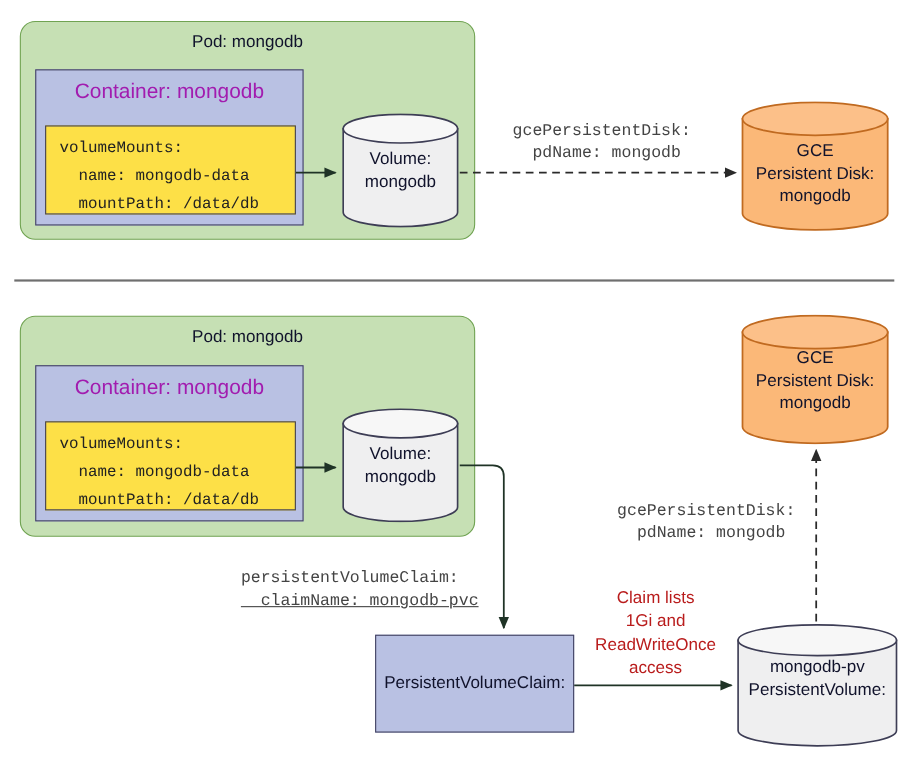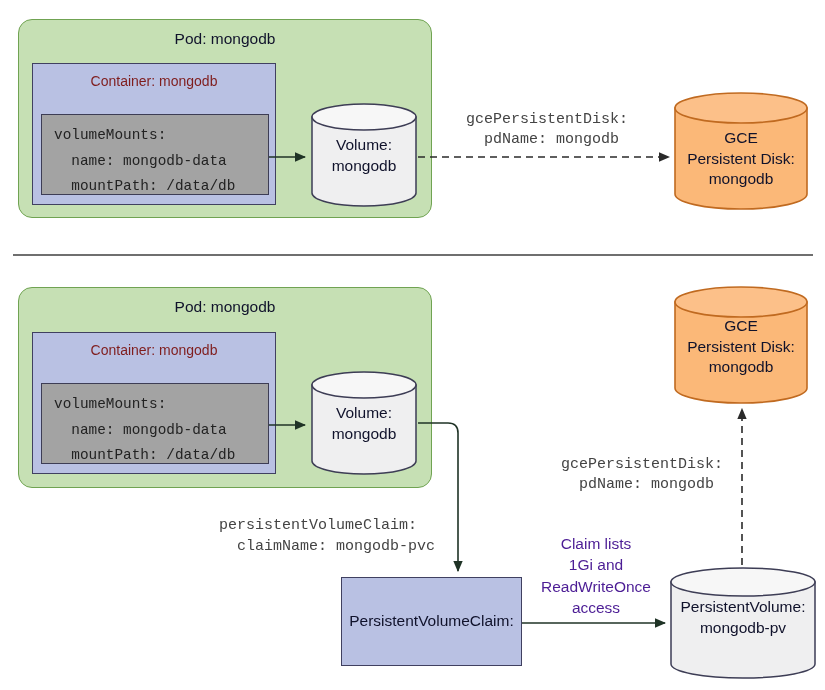--- a/index.html
+++ b/index.html
@@ -41,27 +41,27 @@
   
   .container-box {
     background: #b9c1e3;
     border: 1.5px solid #404060;
   }
   .container-title {
     position: absolute;
     left: 0; right: 0;
     top: 9px;
     text-align: center;
-    font-size: 14px;
-    color: #7f1d1d;
+    font-size: 19px;
+    color: #a21caf;
   }
 
   
   .code-box {
-    background: #a3a3a3;
+    background: #fde047;
     border: 1.5px solid #3d3d55;
     font-family: "Liberation Mono", monospace;
     font-size: 14.4px;
     line-height: 1.78;
     color: #222;
     padding: 8px 10px 8px 12px;
     white-space: pre;
   }
 
   
@@ -100,21 +100,21 @@
     line-height: 1.55;
     color: #444;
     white-space: pre;
   }
   .sans-annot {
     position: absolute;
     font-family: "Liberation Sans", sans-serif;
     font-size: 15.5px;
     line-height: 1.38;
     text-align: center;
-    color: #4c1d95;
+    color: #b91c1c;
     white-space: pre;
   }
 
   
   .divider {
     background: #6f6f6f;
     height: 1.8px;
   }
 
   
@@ -200,21 +200,21 @@
       <ellipse cx="68" cy="16" rx="66" ry="15" fill="#fcc089" stroke="#c06a20" stroke-width="1.6"></ellipse>
     </svg>
     <div class="cyl-label" style="top:30px;">
       <div>GCE</div>
       <div>Persistent Disk:</div>
       <div>mongodb</div>
     </div>
   </div>
 
   <div class="mono-annot" style="left:219px; top:514px;"><span>persistentVolumeClaim:</span></div>
-  <div class="mono-annot" style="left:219px; top:535px;"><span>  claimName: mongodb-pvc</span></div>
+  <div class="mono-annot" style="left:219px; top:535px;text-decoration:underline;"><span>  claimName: mongodb-pvc</span></div>
 
   <div class="mono-annot" style="left:561px; top:453px;"><span>gcePersistentDisk:</span></div>
   <div class="mono-annot" style="left:561px; top:473px;"><span>  pdName: mongodb</span></div>
 
   <div class="abs rect-node" style="left:341px; top:577px; width:181px; height:89px;">
     <div class="rect-node-label">
       <div>PersistentVolumeClaim:</div>
     </div>
   </div>
 
@@ -222,22 +222,22 @@
 1Gi and
 ReadWriteOnce
 access</div>
 
   <div class="cyl" style="left:669px; top:567px; width:148px; height:113px;">
     <svg width="148" height="113" viewBox="0 0 148 113">
       <path d="M2,15 L2,97 A72,14 0 0 0 146,97 L146,15 Z" fill="#efeff0" stroke="#3d3d55" stroke-width="1.5"></path>
       <ellipse cx="74" cy="15" rx="72" ry="14" fill="#f7f7f7" stroke="#3d3d55" stroke-width="1.5"></ellipse>
     </svg>
     <div class="cyl-label" style="top:30px;">
+      <div>mongodb-pv</div>
       <div>PersistentVolume:</div>
-      <div>mongodb-pv</div>
     </div>
   </div>
 
   <svg id="connectors" width="825" height="690" viewBox="0 0 825 690">
     <defs>
       <marker id="arrow-solid" viewBox="0 0 10 10" refX="9" refY="5" markerWidth="7" markerHeight="7" orient="auto-start-reverse">
         <path d="M 0 0.8 L 10 5 L 0 9.2 z" fill="#1f3326"></path>
       </marker>
       <marker id="arrow-dash" viewBox="0 0 10 10" refX="9" refY="5" markerWidth="7" markerHeight="7" orient="auto-start-reverse">
         <path d="M 0 0.8 L 10 5 L 0 9.2 z" fill="#2a2a2a"></path>

